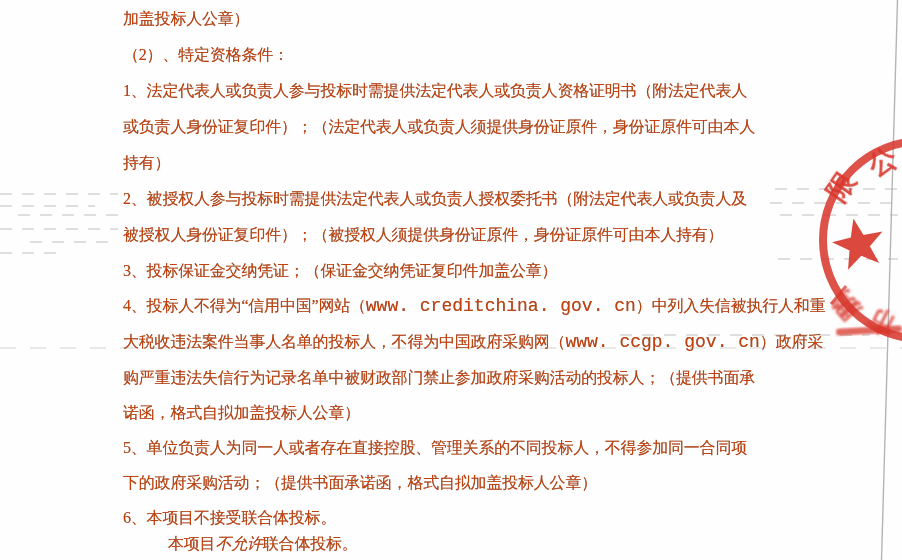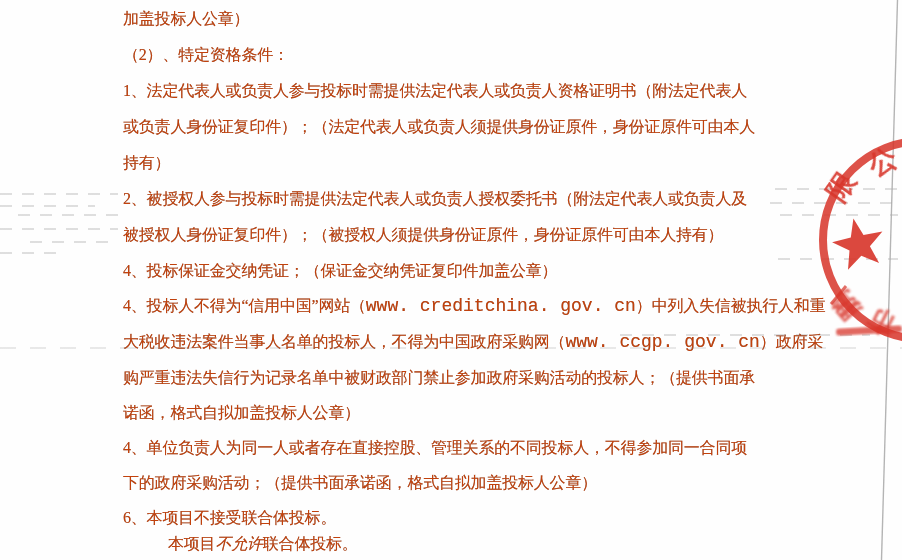--- a/index.html
+++ b/index.html
@@ -34,32 +34,32 @@
 
 <div class="page">
 
   <div class="line" style="top:8px">加盖投标人公章）</div>
   <div class="line" style="top:44px">（2）、特定资格条件：</div>
   <div class="line" style="top:80px">1、法定代表人或负责人参与投标时需提供法定代表人或负责人资格证明书（附法定代表人</div>
   <div class="line" style="top:116px">或负责人身份证复印件）；（法定代表人或负责人须提供身份证原件，身份证原件可由本人</div>
   <div class="line" style="top:152px">持有）</div>
   <div class="line" style="top:188px">2、被授权人参与投标时需提供法定代表人或负责人授权委托书（附法定代表人或负责人及</div>
   <div class="line" style="top:224px">被授权人身份证复印件）；（被授权人须提供身份证原件，身份证原件可由本人持有）</div>
-  <div class="line" style="top:260px">4、投标保证金交纳凭证；（保证金交纳凭证复印件加盖公章）</div>
+  <div class="line" style="top:260px">3、投标保证金交纳凭证；（保证金交纳凭证复印件加盖公章）</div>
 
   <div class="line" style="top:295px">
     <span>4、投标人不得为“信用中国”网站（</span><span class="url">www. creditchina. gov. cn</span><span>）中列入失信被执行人和重</span>
   </div>
   <div class="line" style="top:331px">
     <span>大税收违法案件当事人名单的投标人，不得为中国政府采购网（</span><span class="url">www. ccgp. gov. cn</span><span>）政府采</span>
   </div>
 
   <div class="line" style="top:402px">诺函，格式自拟加盖投标人公章）</div>
   <div class="line" style="top:367px">购严重违法失信行为记录名单中被财政部门禁止参加政府采购活动的投标人；（提供书面承</div>
-  <div class="line" style="top:437px">4、单位负责人为同一人或者存在直接控股、管理关系的不同投标人，不得参加同一合同项</div>
+  <div class="line" style="top:437px">5、单位负责人为同一人或者存在直接控股、管理关系的不同投标人，不得参加同一合同项</div>
   <div class="line" style="top:472px">下的政府采购活动；（提供书面承诺函，格式自拟加盖投标人公章）</div>
   <div class="line" style="top:507px">6、本项目不接受联合体投标。</div>
 
   <div class="line" style="top:533px;left:168px">
     <span>本项目</span><span class="em-kai">不允许</span><span>联合体投标。</span>
   </div>
 
   <div class="streak" style="left:0;top:193px;width:118px"></div>
   <div class="streak" style="left:0;top:205px;width:95px"></div>
   <div class="streak" style="left:18px;top:214px;width:100px"></div>

